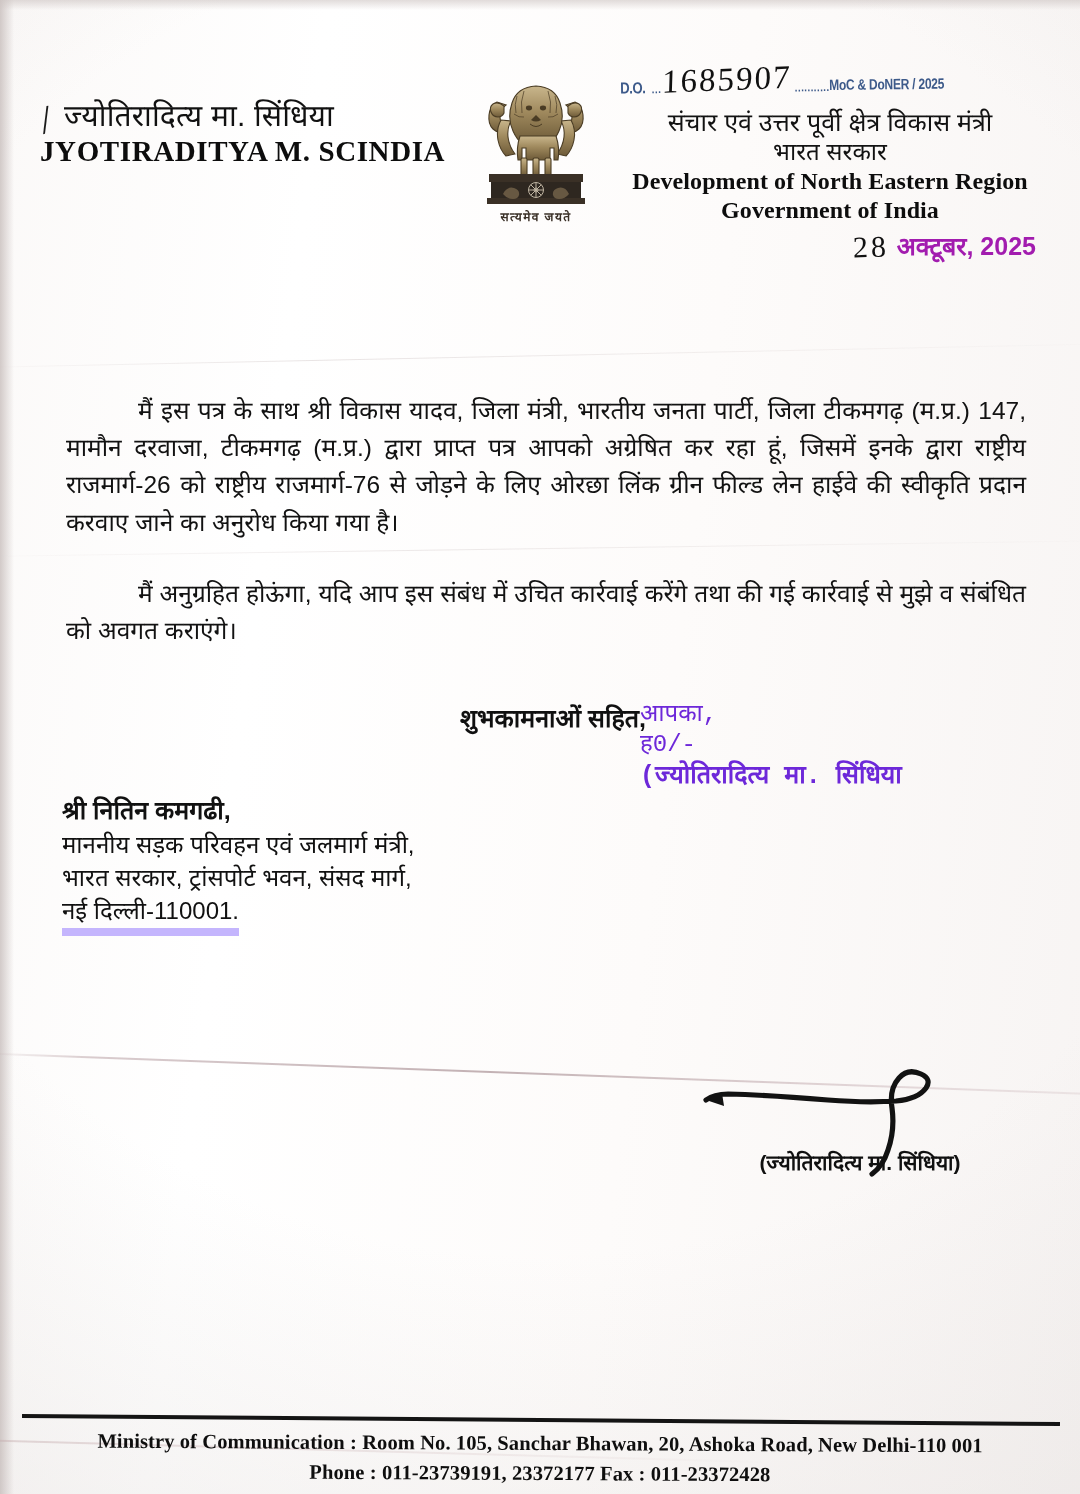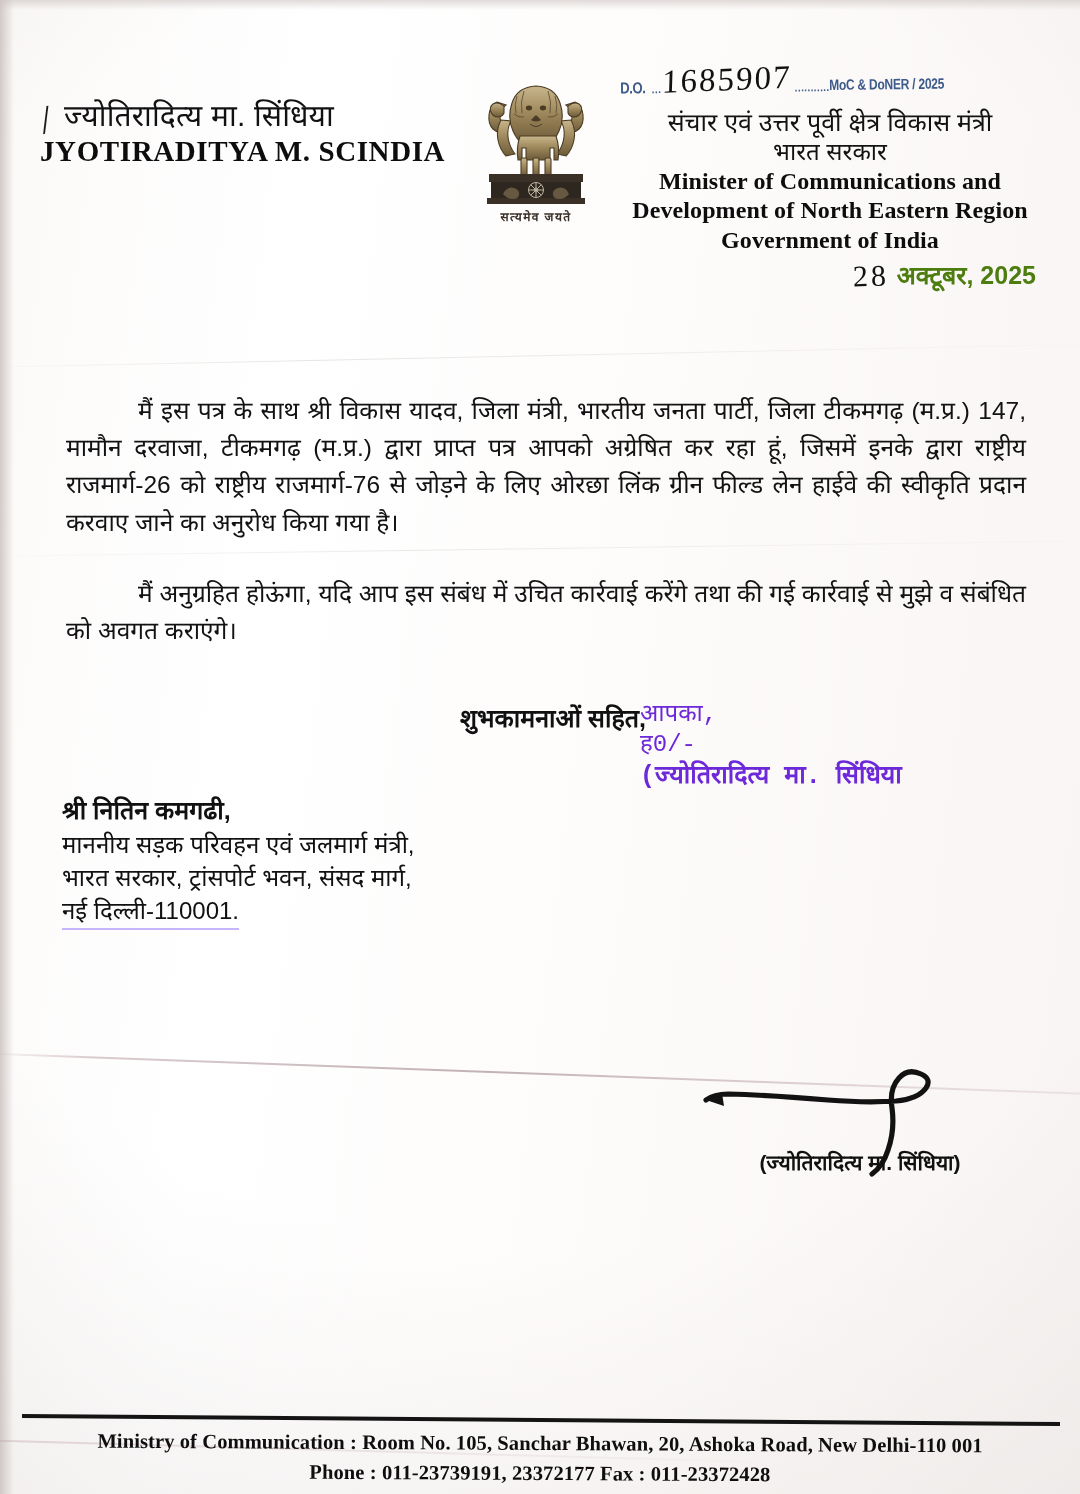--- a/index.html
+++ b/index.html
@@ -138,21 +138,21 @@
     display:flex;align-items:baseline;justify-content:flex-end;
     margin-top:2px;padding-right:4px;
   }
   .date-hand{
     font-family:"Liberation Serif", serif;
     font-size:30px;color:#111;letter-spacing:3px;
     transform:rotate(-2deg);margin-right:8px;position:relative;top:2px;
   }
   .date-print{
     font-family:"Liberation Sans", sans-serif;
-    font-size:25px;font-weight:bold;color:#4d7c0f;
+    font-size:25px;font-weight:bold;color:#a21caf;
   }
 
   
   .body-wrap{position:absolute;left:66px;top:392px;width:960px;}
   .para{
     font-family:"Liberation Sans", sans-serif;
     font-size:24.5px;color:#121212;line-height:1.52;
     text-align:justify;text-justify:inter-word;
     margin:0 0 34px 0;
   }
@@ -171,21 +171,21 @@
   .sign-block .l1{font-size:24px;line-height:1.25;}
   .sign-block .l2{font-size:24px;line-height:1.25;}
   .sign-block .l3{font-size:25px;font-weight:bold;line-height:1.3;margin-top:1px;}
 
   .addr{
     position:absolute;left:62px;top:793px;width:520px;
     font-family:"Liberation Sans", sans-serif;color:#111;
   }
   .addr .a1{font-size:25px;font-weight:bold;line-height:1.38;}
   .addr .a2,.addr .a3{font-size:24px;line-height:1.38;}
-  .addr .a4{font-size:24px;line-height:1.38;display:inline-block;border-bottom:2px solid #c4b5fd;padding-bottom:1px;}
+  .addr .a4{font-size:24px;line-height:1.38;display:inline-block;border-bottom:8px solid #c4b5fd;padding-bottom:1px;}
 
   .copyto{
     position:absolute;left:62px;top:955px;width:965px;
     font-family:"Liberation Sans", sans-serif;
     font-size:24.5px;color:#121212;line-height:1.5;text-align:justify;
   }
   .copyto b{font-weight:bold;}
 
   
   .signature{
@@ -299,21 +299,20 @@
     <div class="do-line">
       <span class="do-pre">D.O.</span>
       <span class="do-dots">...</span>
       <span class="do-num">1685907</span>
       <span class="do-dots">...........</span>
       <span class="do-suf">MoC &amp; DoNER / 2025</span>
     </div>
 
     <div class="hi1">संचार एवं उत्तर पूर्वी क्षेत्र विकास मंत्री</div>
     <div class="hi2">भारत सरकार</div>
-    <div class="en1">Minister of Communications and</div>
     <div class="en2">Development of North Eastern Region</div>
     <div class="en3">Government of India</div>
 
     <div class="date-row">
       <span class="date-hand">28</span>
       <span class="date-print">अक्टूबर, 2025</span>
     </div>
   </div>
 
   <div class="body-wrap">

